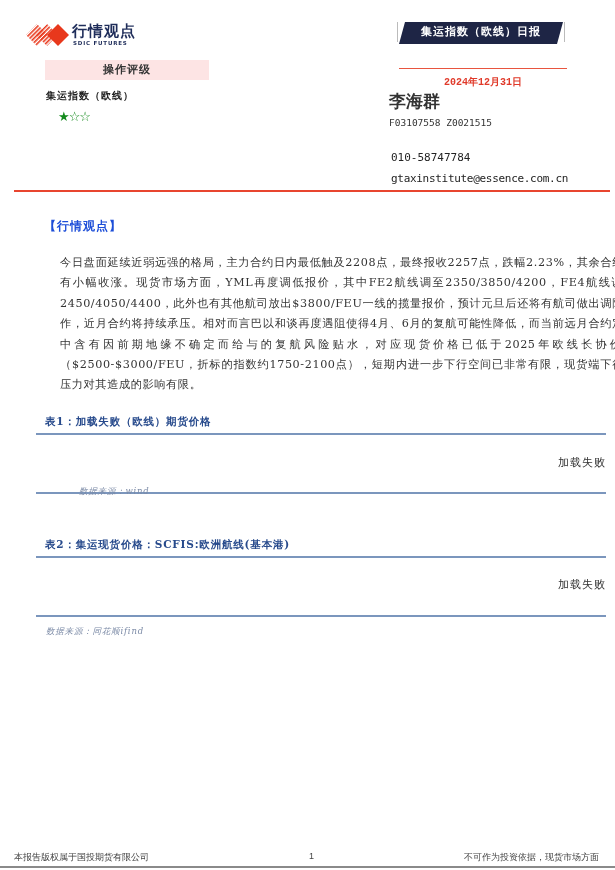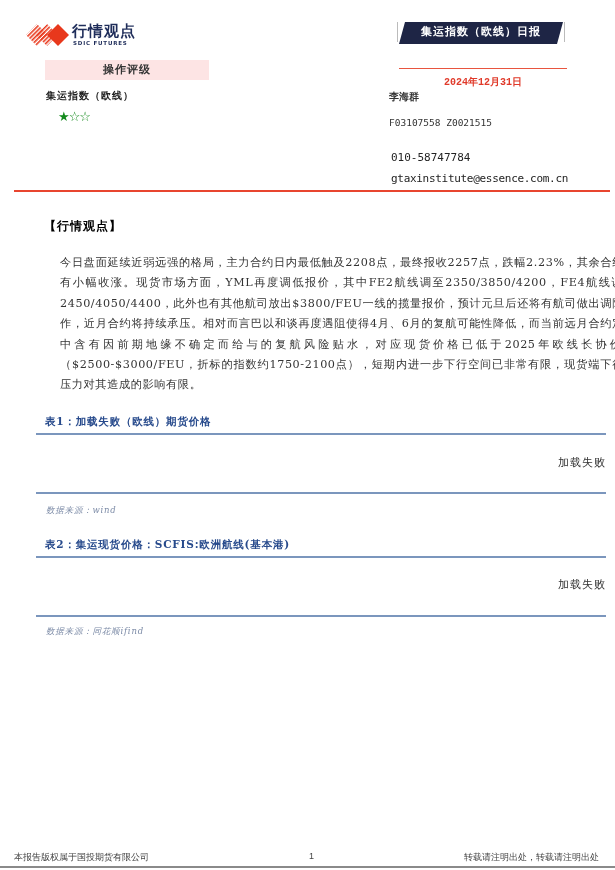--- a/index.html
+++ b/index.html
@@ -28,29 +28,29 @@
                  font-weight: bold; font-size: 10px; color: #e03a2a; margin-top: 20px; }
   .date-rule { left: 399px; top: 68px; width: 168px; height: 1px; background: #e8553f; }
 
   
   .rating-box { left: 45px; top: 60px; width: 164px; height: 20px; background: #fde4e4;
                 text-align: center; line-height: 20px; font-size: 11px; font-weight: bold; color: #333; letter-spacing: 1px; }
   .rating-subject { left: 46px; top: 89px; font-size: 10px; font-weight: bold; color: #222; letter-spacing: 1px; white-space: nowrap; }
   .stars { left: 58px; top: 109px; font-size: 13px; color: #138a1c; letter-spacing: -1px; font-family: "DejaVu Sans", sans-serif; }
 
   
-  .author-name { left: 389px; top: 90px; font-size: 10px; font-weight: bold; color: #333; }
+  .author-name { left: 389px; top: 90px; font-size: 17px; font-weight: bold; color: #333; }
   .author-ids { left: 389px; top: 117px; font-family: "DejaVu Sans Mono", monospace; font-size: 9.5px; color: #333; white-space: nowrap; }
   .author-phone { left: 391px; top: 151px; font-family: "DejaVu Sans Mono", monospace; font-size: 11px; color: #222; white-space: nowrap; }
   .author-email { left: 391px; top: 172px; font-family: "DejaVu Sans Mono", monospace; font-size: 11px; color: #222; white-space: nowrap; letter-spacing: -0.3px; }
 
   .red-rule { left: 14px; top: 190px; width: 596px; height: 2px; background: #e8452f; }
 
   
-  .section-heading { left: 44px; top: 218px; font-size: 12px; font-weight: bold; color: #000000; letter-spacing: 1px; }
+  .section-heading { left: 44px; top: 218px; font-size: 12px; font-weight: bold; color: #1d4ed8; letter-spacing: 1px; }
   .body-text { left: 32px; top: 253px; width: 576px; font-size: 11.2px; line-height: 20.4px; color: #333;
                text-align: justify; letter-spacing: 0.6px; margin-left: 28px; }
 
   
   .tbl-title { left: 45px; font-size: 10.5px; font-weight: bold; color: #274a8c; letter-spacing: 0.8px; white-space: nowrap; }
   .tbl-rule { left: 36px; width: 570px; height: 1.5px; background: #7b96bd; }
   .tbl-msg { left: 36px; width: 570px; text-align: right; font-size: 11px; color: #333; letter-spacing: 1px; }
   .tbl-source { left: 46px; font-size: 8.5px; font-style: italic; color: #7b8aa6; letter-spacing: 0.8px; white-space: nowrap; }
 
   
@@ -98,24 +98,24 @@
 
 <div class="abs red-rule"></div>
 
 <div class="abs section-heading">【行情观点】</div>
 <div class="abs body-text">今日盘面延续近弱远强的格局，主力合约日内最低触及2208点，最终报收2257点，跌幅2.23%，其余合约均有小幅收涨。现货市场方面，YML再度调低报价，其中FE2航线调至2350/3850/4200，FE4航线调至2450/4050/4400，此外也有其他航司放出$3800/FEU一线的揽量报价，预计元旦后还将有航司做出调降动作，近月合约将持续承压。相对而言巴以和谈再度遇阻使得4月、6月的复航可能性降低，而当前远月合约定价中含有因前期地缘不确定而给与的复航风险贴水，对应现货价格已低于2025年欧线长协价格（$2500-$3000/FEU，折标的指数约1750-2100点），短期内进一步下行空间已非常有限，现货端下行的压力对其造成的影响有限。</div>
 
 <div class="abs tbl-title" style="top:415px;">表1：加载失败（欧线）期货价格</div>
 <div class="abs tbl-rule" style="top:433px;"></div>
 <div class="abs tbl-msg" style="top:455px;">加载失败</div>
 <div class="abs tbl-rule" style="top:492px;"></div>
-<div class="abs tbl-source" style="top:505px;">数据来源：wind</div>
+<div class="abs tbl-source" style="top:486px;margin-left:33px;">数据来源：wind</div>
 
 <div class="abs tbl-title" style="top:538px;">表2：集运现货价格：SCFIS:欧洲航线(基本港)</div>
 <div class="abs tbl-rule" style="top:556px;"></div>
 <div class="abs tbl-msg" style="top:577px;">加载失败</div>
 <div class="abs tbl-rule" style="top:615px;"></div>
 <div class="abs tbl-source" style="top:626px;">数据来源：同花顺ifind</div>
 
 <div class="abs footer footer-left">本报告版权属于国投期货有限公司</div>
 <div class="abs footer footer-center">1</div>
-<div class="abs footer footer-right">转载请注明出处，转载请注明出处</div>
+<div class="abs footer footer-right">不可作为投资依据，现货市场方面</div>
 <div class="abs footer-rule"></div>
 
 </body></html>

